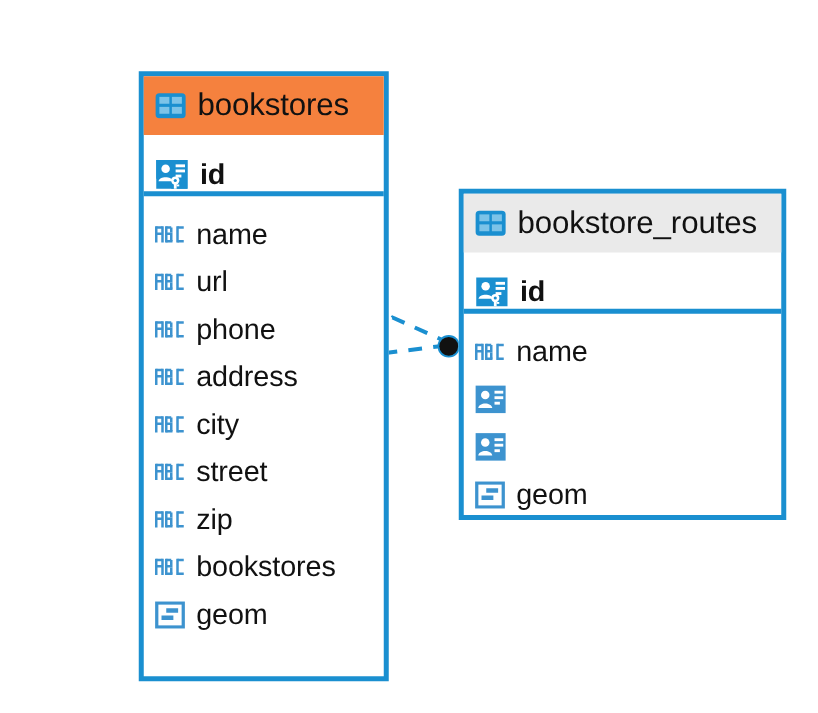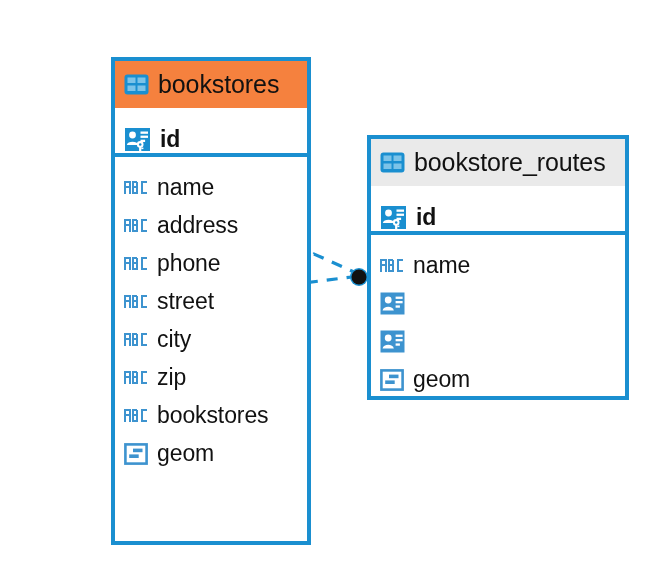--- a/index.html
+++ b/index.html
@@ -184,81 +184,101 @@
               <rect x="9" y="1" width="4" height="2"></rect>
               <rect x="12" y="2" width="2" height="4"></rect>
               <rect x="9" y="6" width="5" height="2"></rect>
               <rect x="12" y="8" width="2" height="5"></rect>
               <rect x="9" y="12" width="5" height="2"></rect>
               <rect x="17" y="1" width="2" height="13"></rect>
               <rect x="18" y="1" width="5" height="2"></rect>
               <rect x="18" y="12" width="5" height="2"></rect>
             </g>
           </svg>
+          <span class="field-name">url</span>
+        </div>
+        <div class="field">
+          <svg class="icon abc-ico" viewBox="0 0 24 15">
+            <g fill="#3d93cf">
+              <rect x="0" y="1" width="2" height="13"></rect>
+              <rect x="5" y="1" width="2" height="13"></rect>
+              <rect x="1" y="1" width="5" height="2"></rect>
+              <rect x="1" y="6" width="5" height="2"></rect>
+              <rect x="8" y="1" width="2" height="13"></rect>
+              <rect x="9" y="1" width="4" height="2"></rect>
+              <rect x="12" y="2" width="2" height="4"></rect>
+              <rect x="9" y="6" width="5" height="2"></rect>
+              <rect x="12" y="8" width="2" height="5"></rect>
+              <rect x="9" y="12" width="5" height="2"></rect>
+              <rect x="17" y="1" width="2" height="13"></rect>
+              <rect x="18" y="1" width="5" height="2"></rect>
+              <rect x="18" y="12" width="5" height="2"></rect>
+            </g>
+          </svg>
+          <span class="field-name">phone</span>
+        </div>
+        <div class="field">
+          <svg class="icon abc-ico" viewBox="0 0 24 15">
+            <g fill="#3d93cf">
+              <rect x="0" y="1" width="2" height="13"></rect>
+              <rect x="5" y="1" width="2" height="13"></rect>
+              <rect x="1" y="1" width="5" height="2"></rect>
+              <rect x="1" y="6" width="5" height="2"></rect>
+              <rect x="8" y="1" width="2" height="13"></rect>
+              <rect x="9" y="1" width="4" height="2"></rect>
+              <rect x="12" y="2" width="2" height="4"></rect>
+              <rect x="9" y="6" width="5" height="2"></rect>
+              <rect x="12" y="8" width="2" height="5"></rect>
+              <rect x="9" y="12" width="5" height="2"></rect>
+              <rect x="17" y="1" width="2" height="13"></rect>
+              <rect x="18" y="1" width="5" height="2"></rect>
+              <rect x="18" y="12" width="5" height="2"></rect>
+            </g>
+          </svg>
           <span class="field-name">address</span>
         </div>
         <div class="field">
           <svg class="icon abc-ico" viewBox="0 0 24 15">
             <g fill="#3d93cf">
               <rect x="0" y="1" width="2" height="13"></rect>
               <rect x="5" y="1" width="2" height="13"></rect>
               <rect x="1" y="1" width="5" height="2"></rect>
               <rect x="1" y="6" width="5" height="2"></rect>
               <rect x="8" y="1" width="2" height="13"></rect>
               <rect x="9" y="1" width="4" height="2"></rect>
               <rect x="12" y="2" width="2" height="4"></rect>
               <rect x="9" y="6" width="5" height="2"></rect>
               <rect x="12" y="8" width="2" height="5"></rect>
               <rect x="9" y="12" width="5" height="2"></rect>
               <rect x="17" y="1" width="2" height="13"></rect>
               <rect x="18" y="1" width="5" height="2"></rect>
               <rect x="18" y="12" width="5" height="2"></rect>
             </g>
           </svg>
-          <span class="field-name">phone</span>
+          <span class="field-name">city</span>
         </div>
         <div class="field">
           <svg class="icon abc-ico" viewBox="0 0 24 15">
             <g fill="#3d93cf">
               <rect x="0" y="1" width="2" height="13"></rect>
               <rect x="5" y="1" width="2" height="13"></rect>
               <rect x="1" y="1" width="5" height="2"></rect>
               <rect x="1" y="6" width="5" height="2"></rect>
               <rect x="8" y="1" width="2" height="13"></rect>
               <rect x="9" y="1" width="4" height="2"></rect>
               <rect x="12" y="2" width="2" height="4"></rect>
               <rect x="9" y="6" width="5" height="2"></rect>
               <rect x="12" y="8" width="2" height="5"></rect>
               <rect x="9" y="12" width="5" height="2"></rect>
               <rect x="17" y="1" width="2" height="13"></rect>
               <rect x="18" y="1" width="5" height="2"></rect>
               <rect x="18" y="12" width="5" height="2"></rect>
             </g>
           </svg>
           <span class="field-name">street</span>
-        </div>
-        <div class="field">
-          <svg class="icon abc-ico" viewBox="0 0 24 15">
-            <g fill="#3d93cf">
-              <rect x="0" y="1" width="2" height="13"></rect>
-              <rect x="5" y="1" width="2" height="13"></rect>
-              <rect x="1" y="1" width="5" height="2"></rect>
-              <rect x="1" y="6" width="5" height="2"></rect>
-              <rect x="8" y="1" width="2" height="13"></rect>
-              <rect x="9" y="1" width="4" height="2"></rect>
-              <rect x="12" y="2" width="2" height="4"></rect>
-              <rect x="9" y="6" width="5" height="2"></rect>
-              <rect x="12" y="8" width="2" height="5"></rect>
-              <rect x="9" y="12" width="5" height="2"></rect>
-              <rect x="17" y="1" width="2" height="13"></rect>
-              <rect x="18" y="1" width="5" height="2"></rect>
-              <rect x="18" y="12" width="5" height="2"></rect>
-            </g>
-          </svg>
-          <span class="field-name">city</span>
         </div>
         <div class="field">
           <svg class="icon abc-ico" viewBox="0 0 24 15">
             <g fill="#3d93cf">
               <rect x="0" y="1" width="2" height="13"></rect>
               <rect x="5" y="1" width="2" height="13"></rect>
               <rect x="1" y="1" width="5" height="2"></rect>
               <rect x="1" y="6" width="5" height="2"></rect>
               <rect x="8" y="1" width="2" height="13"></rect>
               <rect x="9" y="1" width="4" height="2"></rect>
@@ -297,21 +317,21 @@
           <svg class="icon geom-ico" viewBox="0 0 24 22">
             <rect x="1.4" y="1.4" width="21.2" height="19.2" fill="none" stroke="#3d93cf" stroke-width="2.6"></rect>
             <rect x="9" y="5.6" width="9.5" height="3.6" fill="#3d93cf"></rect>
             <rect x="5.2" y="11.4" width="9.5" height="3.6" fill="#3d93cf"></rect>
           </svg>
           <span class="field-name">geom</span>
         </div>
       </div>
   </div>
 
-  <div class="entity" style="left:367px; top:135px; width:262px; height:265px;">
+  <div class="entity" style="left:367px; top:151px; width:262px; height:265px;">
 
     <div class="entity-header grey">
       <svg class="icon table-ico" viewBox="0 0 25 21">
         <rect x="0.5" y="0.5" width="24" height="20" rx="3" fill="#1a8fd0"></rect>
         <rect x="3.5" y="3.5" width="8" height="5.5" fill="#7cc3e8"></rect>
         <rect x="13.5" y="3.5" width="8" height="5.5" fill="#7cc3e8"></rect>
         <rect x="3.5" y="11.5" width="8" height="5.5" fill="#7cc3e8"></rect>
         <rect x="13.5" y="11.5" width="8" height="5.5" fill="#7cc3e8"></rect>
       </svg>
       <span class="entity-title">bookstore_routes</span>

